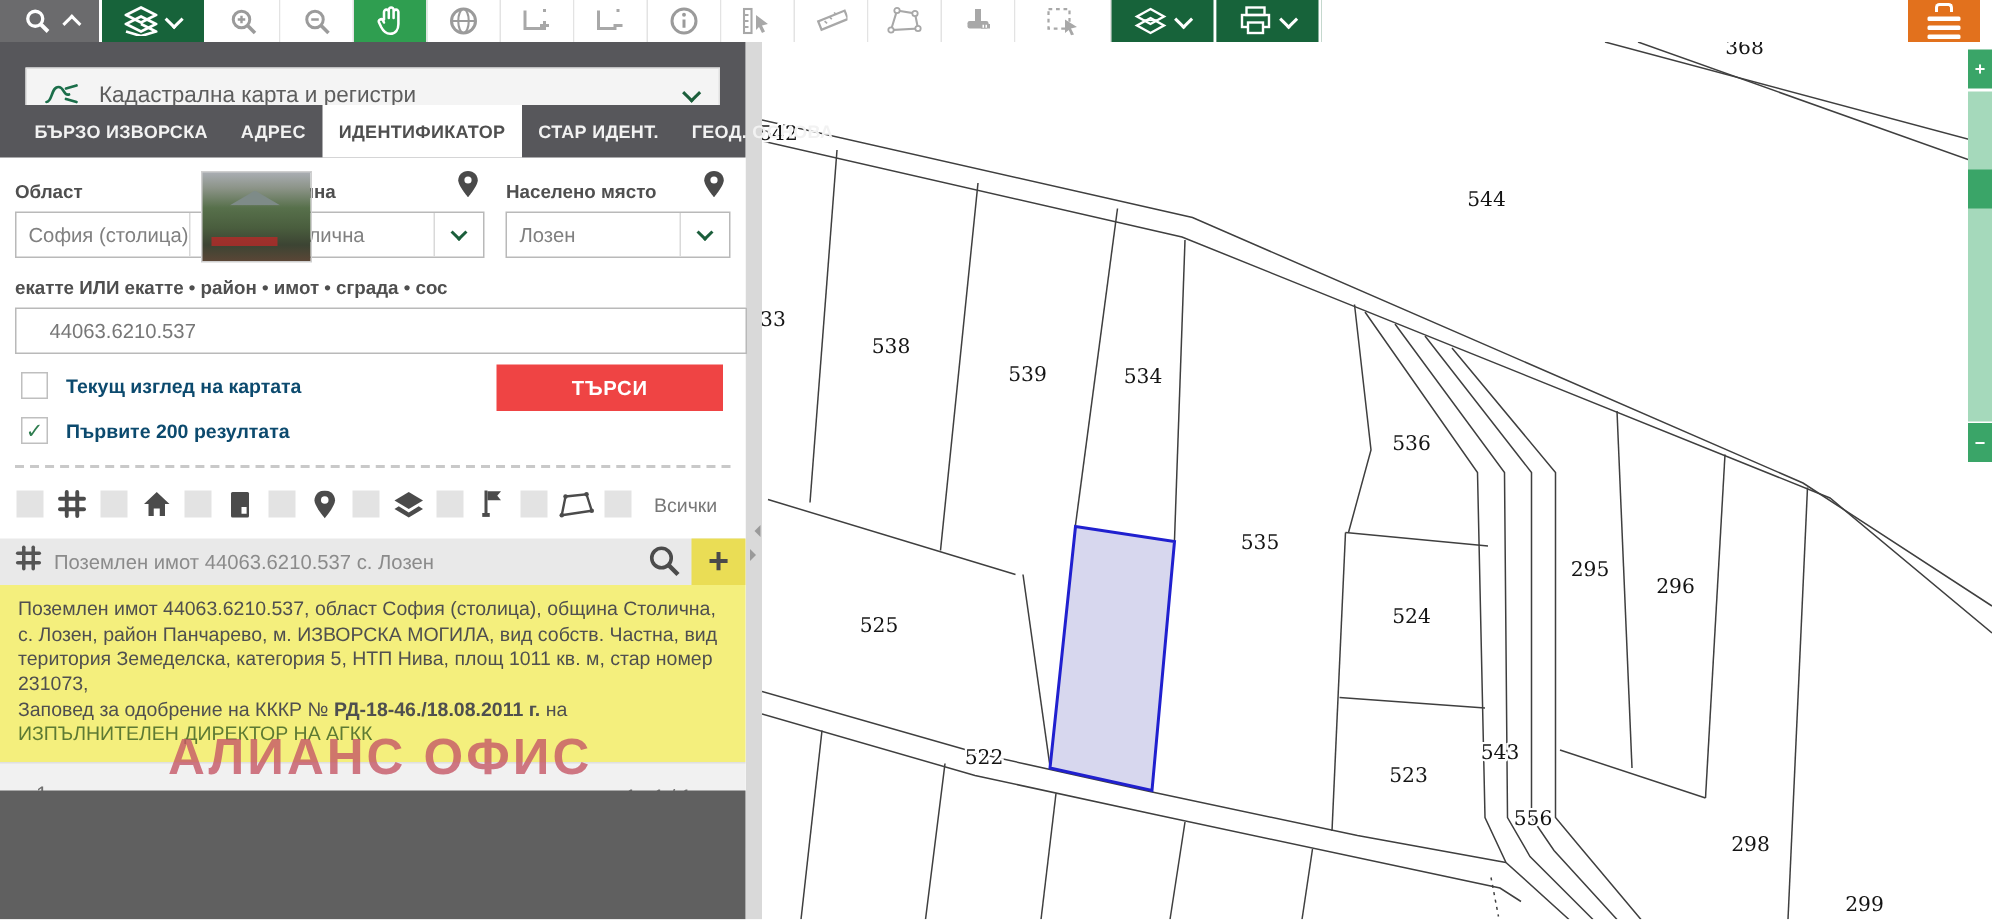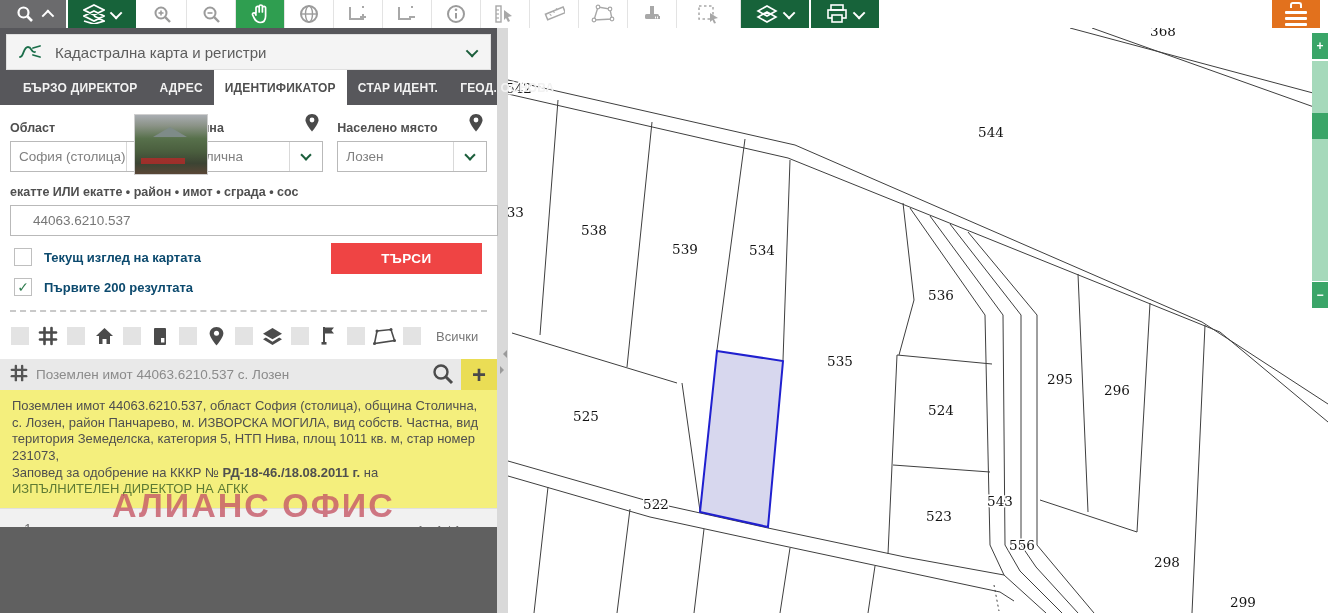--- a/index.html
+++ b/index.html
@@ -20,21 +20,21 @@
   .chev { width:9px; height:9px; border-left:2px solid #fff; border-bottom:2px solid #fff; margin-left:8px; }
   .chev.down { transform:rotate(-45deg) translateY(-2px); }
   .chev.up   { transform:rotate(135deg) translateY(-2px); }
   #menu-btn { position:absolute; right:8px; top:0; width:48px; height:28px; background:#e2711d;
               display:flex; flex-direction:column; align-items:center; justify-content:center; gap:3px; cursor:pointer; z-index:31;}
   #menu-btn i { display:block; width:22px; height:3px; background:#fff; border-radius:1px; }
   #menu-btn .cap { width:12px; height:6px; border:2px solid #fff; border-bottom:none; border-radius:3px 3px 0 0; background:transparent; }
 
   
   #panel { position:absolute; left:0; top:28px; width:497px; height:585px; background:#fff; z-index:20; }
-  #panel-header { height:42px; background:#57575b; padding:6px; }
+  #panel-header { height:42px; background:#57575b; padding:17px; }
   #panel-header .inner { height:36px; background:#f4f4f4; border:1px solid #e0e0e0;
         display:flex; align-items:center; padding:0 12px; }
   #panel-header .title { color:#5d5d5d; font-size:15px; margin-left:14px; flex:1; }
   #tabbar { height:35px; background:#57575b; display:flex; align-items:stretch; padding-left:12px; position:relative; }
   .tab { color:#f2f2f2; font-size:12px; font-weight:bold; display:flex; align-items:center;
          padding:0 11px; cursor:pointer; white-space:nowrap; letter-spacing:.2px;}
   .tab.active { background:#fff; color:#4f4f4f;text-align:right; }
 
   #form { position:relative; padding:8px 10px 0 10px; }
   .frow { display:flex; gap:14px; }
@@ -243,21 +243,21 @@
       <div class="inner">
         <svg width="22" height="16" viewBox="0 0 22 16">
             <path d="M1 13 C5 13 4 3 9 3 C13 3 12 9 16 8 M14 4 L21 2 M14 11 L21 13" fill="none" stroke="#1b6e4a" stroke-width="1.8" stroke-linecap="round"></path>
           </svg>
         <span class="title">Кадастрална карта и регистри</span>
         <span class="chev down" style="border-color:#1b5e3b;"></span>
       </div>
     </div>
 
     <div id="tabbar">
-      <div class="tab">БЪРЗО ДИРЕКТОР</div>
+      <div class="tab">БЪРЗО ИЗВОРСКА</div>
       <div class="tab">АДРЕС</div>
       <div class="tab active">ИДЕНТИФИКАТОР</div>
       <div class="tab">СТАР ИДЕНТ.</div>
       <div class="tab">ГЕОД. ОСНОВА</div>
     </div>
 
     <div id="form">
       <div class="frow">
         <div class="fcol">
           <div class="flabel">Област</div>

